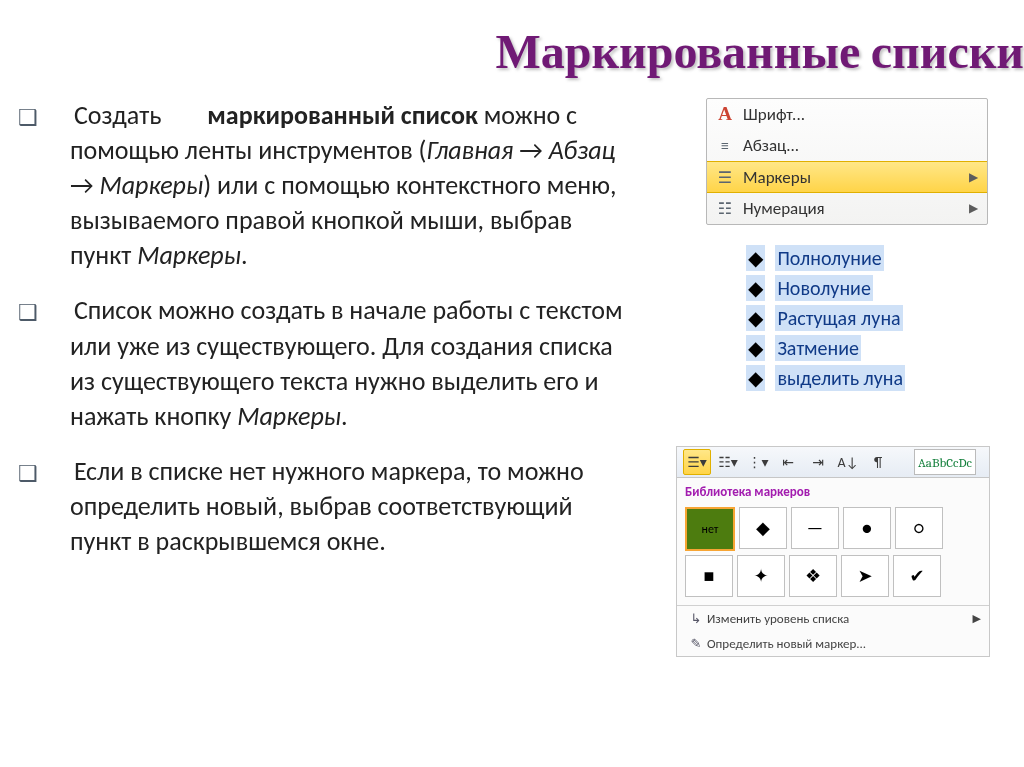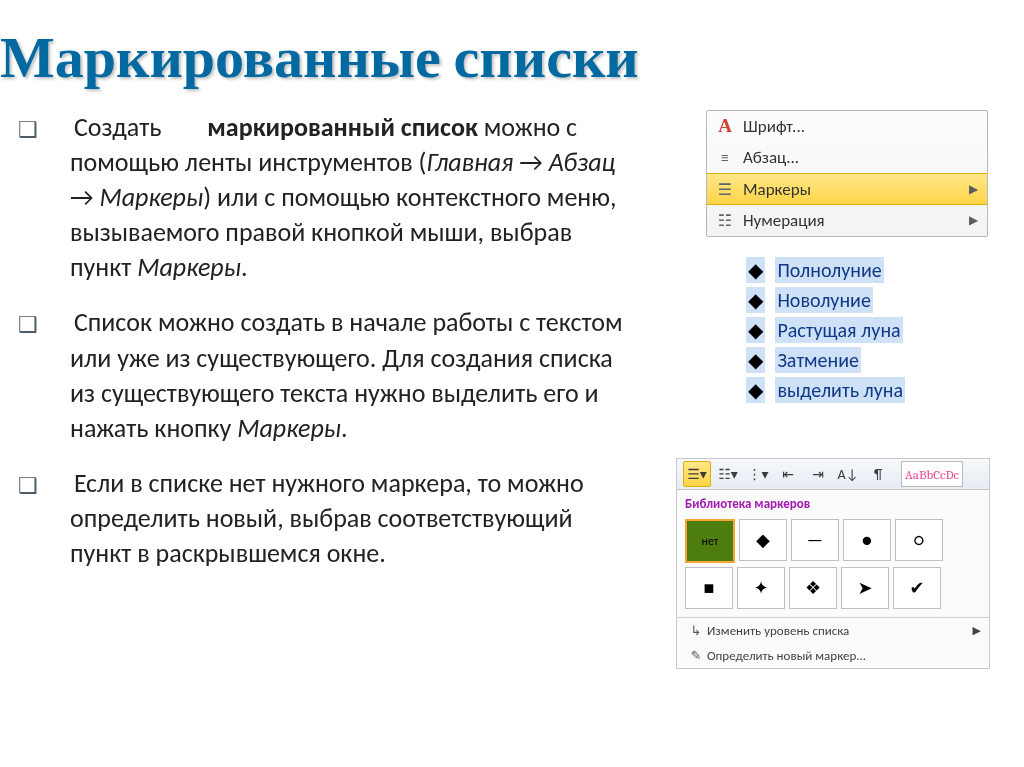--- a/index.html
+++ b/index.html
@@ -6,25 +6,25 @@
     margin: 0;
     padding: 0;
     width: 1024px;
     height: 767px;
     font-family: "Calibri", Arial, sans-serif;
     background: #fff;
     position: relative;
     overflow: hidden;
   }
   .title {
-    text-align: left;
+    text-align: right;
     font-family: "Cambria", Georgia, serif;
-    font-size: 58px;
+    font-size: 48px;
     font-weight: bold;
-    color: #0369a1;
+    color: #701a75;
     text-shadow: 2px 2px 3px rgba(100,100,100,0.4);
     margin: 24px 0 18px 0;
   }
   .content {
     display: flex;
     padding: 0 32px 0 44px;
   }
   .text-col {
     flex: 0 0 590px;
     font-size: 26px;
@@ -110,23 +110,23 @@
     padding-left: 4px;
   }
   .rib-btn {
     display: flex; align-items: center; justify-content: center;
     height: 24px; min-width: 26px;
     margin: 0 2px; font-size: 14px;
     color: #3c3c3c;
   }
   .rib-btn.active { background: linear-gradient(#ffe788,#ffd448); border: 1px solid #e0b000; border-radius: 2px;}
   .style-prev {
-    margin-left: 8px; width: 60px; height: 24px; background:#fff;
+    margin-left: 21px; width: 60px; height: 24px; background:#fff;
     border: 1px solid #bbb; display:flex; align-items:center; justify-content:center;
-    font-family: Cambria, serif; font-size: 13px; color:#ec4899;
+    font-family: Cambria, serif; font-size: 13px; color:#15803d;
   }
   .rib-sub {
     padding: 6px 8px 4px 8px;
     font-size: 13px;
     font-weight: bold;
     color: #a21caf;
   }
   .swatch-grid {
     display:flex; flex-wrap: wrap;
     padding: 4px 8px 8px 8px;

